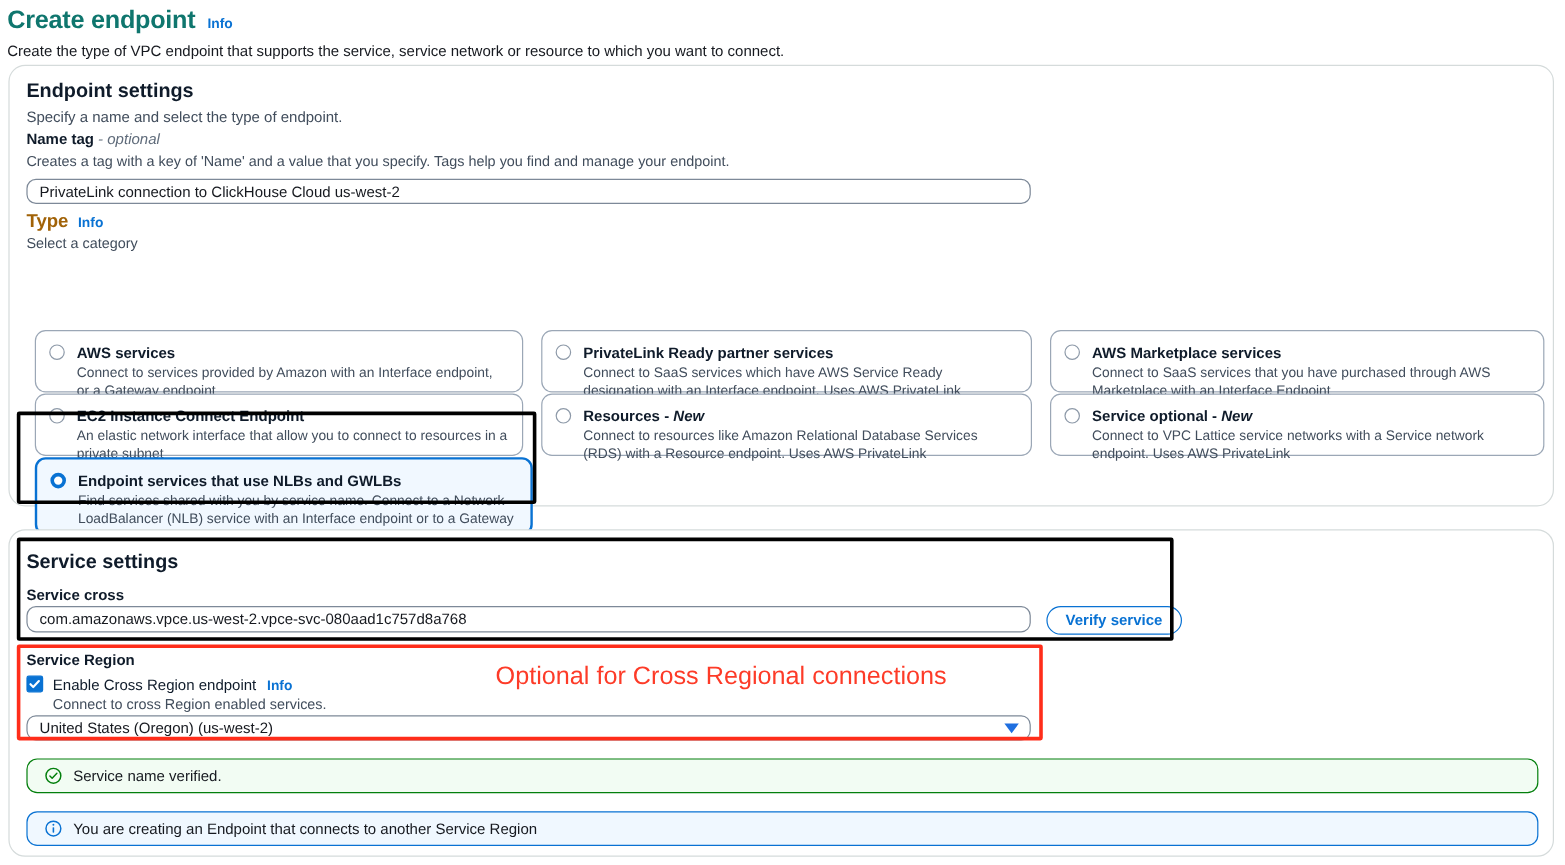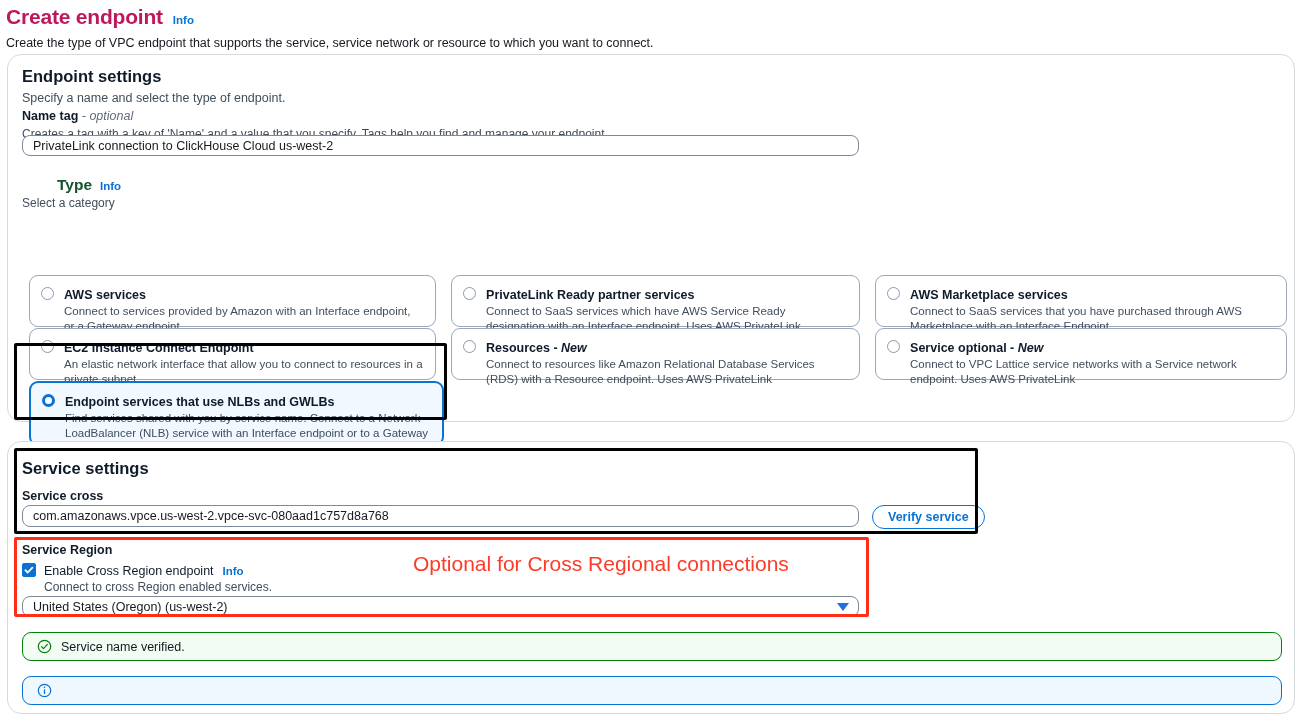--- a/index.html
+++ b/index.html
@@ -27,21 +27,21 @@
   }
   .page-title-row {
     display: flex;
     align-items: baseline;
     gap: 10px;
   }
   .page-title {
     font-size: 21px;
     font-weight: bold;
     letter-spacing: -0.2px;
-    color: #be185d;
+    color: #0f766e;
     margin: 0;
     line-height: 26px;
   }
   .info-link {
     color: #0972d3;
     font-size: 11.5px;
     font-weight: bold;
     text-decoration: none;
     cursor: pointer;
     line-height: 12px;
@@ -123,23 +123,22 @@
 
   
   .type-heading-row {
     display: flex;
     align-items: baseline;
     gap: 8px;
   }
   .type-heading {
     font-size: 15.5px;
     font-weight: bold;
-    color: #14532d;
+    color: #a16207;
     line-height: 20px;
-    margin-left: 35px;
   }
 
   
   .tile-grid {
     position: absolute;
     left: 21px;
     top: 220px;
     width: 1258px;
   }
   .tile-row {
@@ -331,21 +330,21 @@
     </div>
 
     <div style="position:absolute; left:14px; top:53px;">
       <div class="field-label">
         <span>Name tag</span>
         <span class="optional">- optional</span>
       </div>
       <div class="field-hint">Creates a tag with a key of 'Name' and a value that you specify. Tags help you find and manage your endpoint.</div>
     </div>
 
-    <div class="text-input" style="position:absolute; left:14px; top:80px; width:837px; height:21px;">
+    <div class="text-input" style="position:absolute; left:14px; top:94px; width:837px; height:21px;">
       <span>PrivateLink connection to ClickHouse Cloud us-west-2</span>
     </div>
 
     <div style="position:absolute; left:14px; top:120px;">
       <div class="type-heading-row">
         <span class="type-heading">Type</span>
         <a class="info-link">Info</a>
       </div>
       <div class="field-hint" style="margin-top:1px;">Select a category</div>
     </div>
@@ -458,20 +457,21 @@
       </svg>
       <span>Service name verified.</span>
     </div>
 
     <div class="alert alert-info" style="position:absolute; left:14px; top:234px; width:1260px;">
       <svg width="15" height="15" viewBox="0 0 16 16" aria-hidden="true">
         <circle cx="8" cy="8" r="6.6" fill="none" stroke="#0972d3" stroke-width="1.3"></circle>
         <rect x="7.3" y="6.7" width="1.4" height="5" rx="0.6" fill="#0972d3"></rect>
         <circle cx="8" cy="4.6" r="0.85" fill="#0972d3"></circle>
       </svg>
+      <span>You are creating an Endpoint that connects to another Service Region</span>
     </div>
   </div>
 
   <div class="annot-black" style="left:14px; top:448px; width:964px; height:86px;"></div>
 
   <div class="annot-red" style="left:14px; top:537px; width:855px; height:80px;"></div>
 
   <div class="annot-red-label" style="left:413px; top:551px;">Optional for Cross Regional connections</div>
 
 </div>

